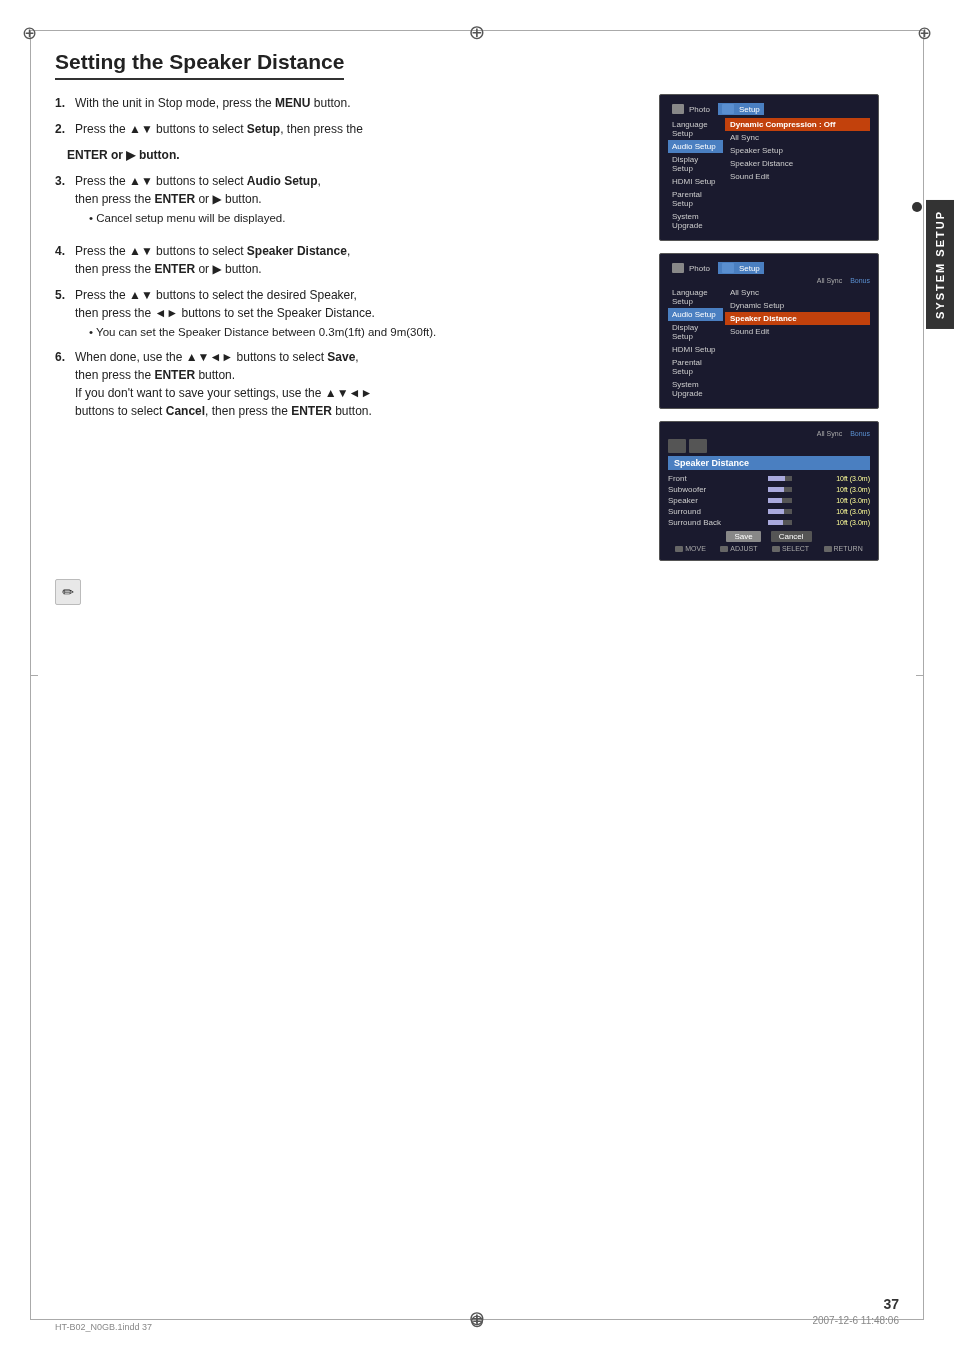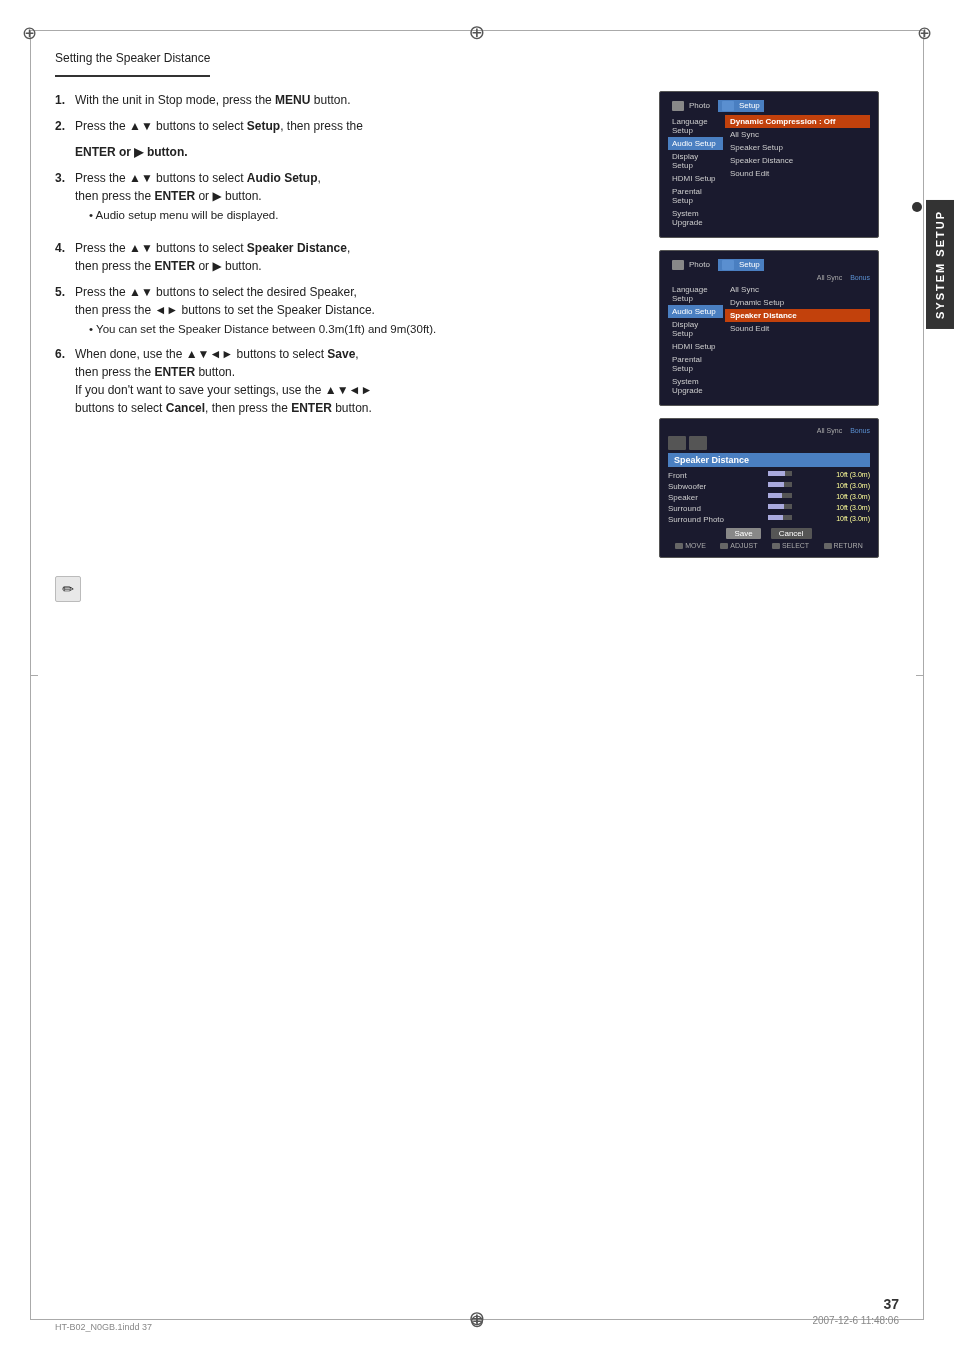--- a/index.html
+++ b/index.html
@@ -68,24 +68,24 @@
     .main-content {
       position: absolute;
       top: 50px;
       left: 55px;
       right: 65px;
       bottom: 50px;
     }
 
     
     .page-title {
-      font-size: 12px;
-      font-weight: normal;
+      font-size: 21px;
+      font-weight: bold;
       border-bottom: 2px solid #333;
-      padding-bottom: 10px;
+      padding-bottom: 4px;
       margin-bottom: 14px;
       display: inline-block;
     }
 
     
     .intro-text {
       font-size: 12px;
       line-height: 1.5;
       margin-bottom: 20px;
       color: #333;
@@ -164,21 +164,21 @@
       width: 55px;
     }
     .menu-right {
       flex: 1;
     }
     .menu-item {
       padding: 2px 4px;
       font-size: 8px;
       color: #ccc;
       display: flex;
-      align-items: flex-start;
+      align-items: center;
       gap: 3px;
     }
     .menu-item.selected {
       background: #4a7fc1;
       color: #fff;
     }
     .menu-right-item {
       padding: 2px 5px;
       font-size: 8px;
       color: #ccc;
@@ -207,20 +207,21 @@
     .spk-title {
       background: #4a7fc1;
       color: #fff;
       padding: 2px 6px;
       font-size: 9px;
       font-weight: bold;
       margin-bottom: 4px;
     }
     .spk-row {
       display: flex;
+      align-items: center;
       margin-bottom: 2px;
       gap: 40px;
     }
     .spk-label {
       width: 60px;
       font-size: 8px;
       color: #ccc;
     }
     .spk-bar {
       flex: 1;
@@ -394,30 +395,30 @@
           With the unit in Stop mode, press the <b>MENU</b> button.
         </span>
       </div>
 
       <div class="step">
         <span class="step-num">2.</span>
         <span class="step-content">
           Press the ▲▼ buttons to select <b>Setup</b>, then press the
         </span>
       </div>
-      <div style="margin-left:20px; margin-bottom:8px; font-size:12px; font-weight:bold; line-height:1.5;">
+      <div style="margin-left:12px; margin-bottom:8px; font-size:12px; font-weight:bold; line-height:1.5;">
         <span class="enter-key">ENTER</span> or ▶ button.
       </div>
 
       <div class="step">
         <span class="step-num">3.</span>
         <span class="step-content">
           Press the ▲▼ buttons to select <b>Audio Setup</b>,<br>
           then press the <b>ENTER</b> or ▶ button.
-          <div class="bullet-item">Audio setup menu will be displayed.</div>
+          <div class="bullet-item">Cancel setup menu will be displayed.</div>
         </span>
       </div>
 
       <div class="step" style="margin-top:16px;">
         <span class="step-num">4.</span>
         <span class="step-content">
           Press the ▲▼ buttons to select <b>Speaker Distance</b>,<br>
           then press the <b>ENTER</b> or ▶ button.
         </span>
       </div>
@@ -546,21 +547,21 @@
 
           <div class="spk-row">
             <div class="spk-label">Surround</div>
             <div class="spk-bar">
               <div class="spk-bar-fill" style="width:68%;"></div>
             </div>
             <div class="spk-val">10ft (3.0m)</div>
           </div>
 
           <div class="spk-row">
-            <div class="spk-label">Surround Photo</div>
+            <div class="spk-label">Surround Back</div>
             <div class="spk-bar">
               <div class="spk-bar-fill" style="width:62%;"></div>
             </div>
             <div class="spk-val">10ft (3.0m)</div>
           </div>
 
           <div class="spk-buttons">
             <div class="spk-btn save">Save</div>
             <div class="spk-btn">Cancel</div>
           </div>

